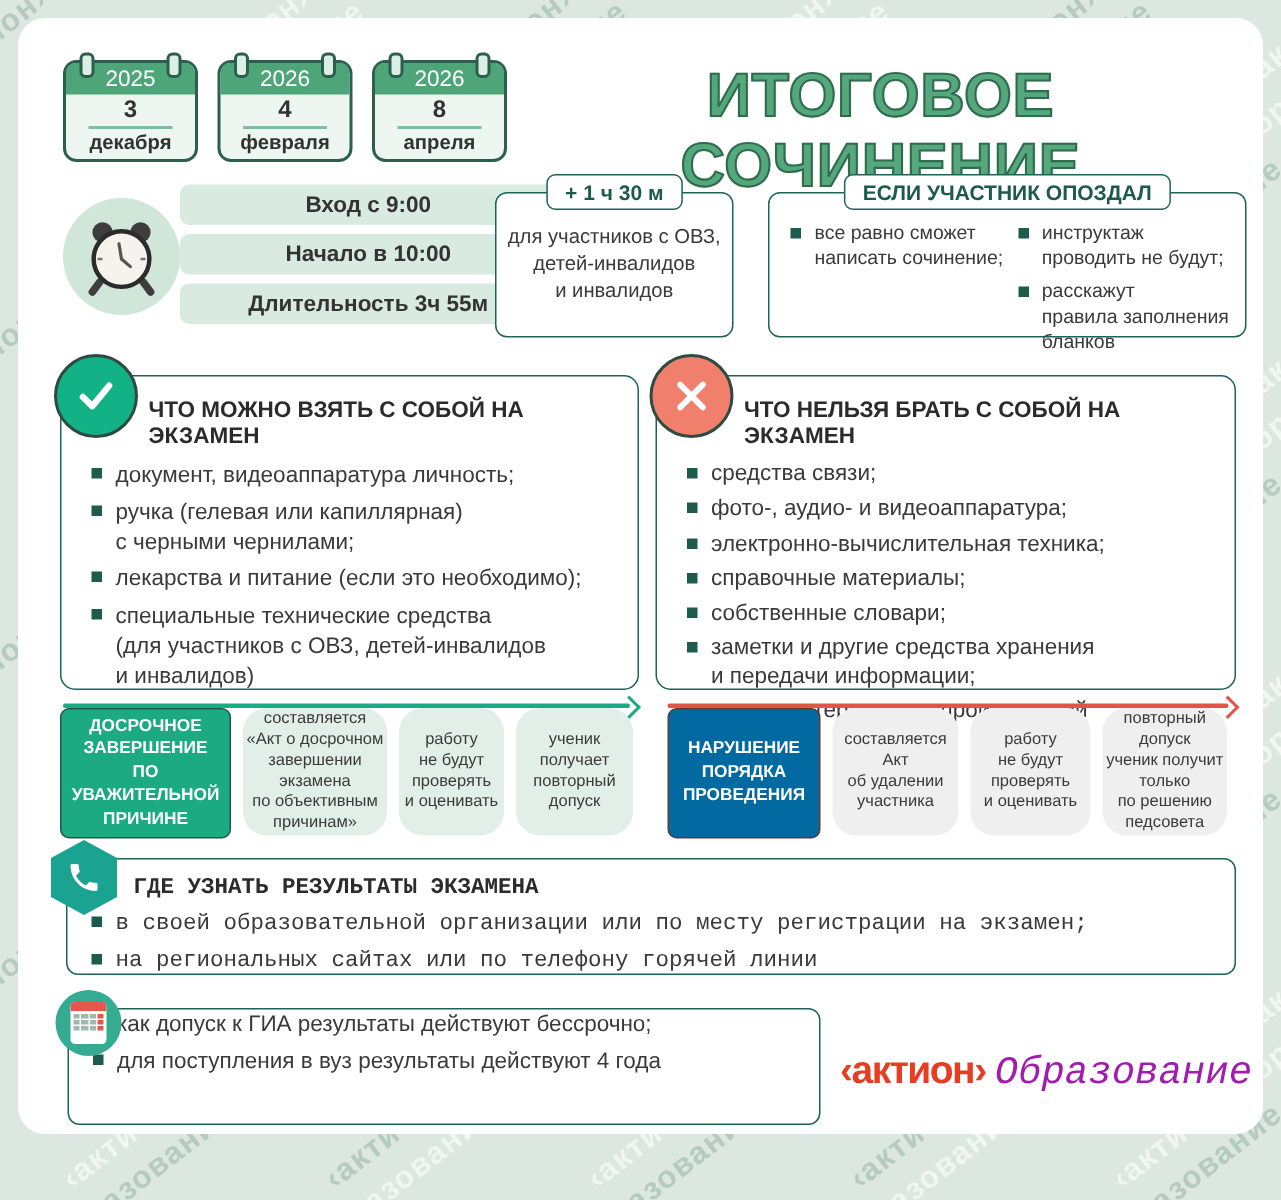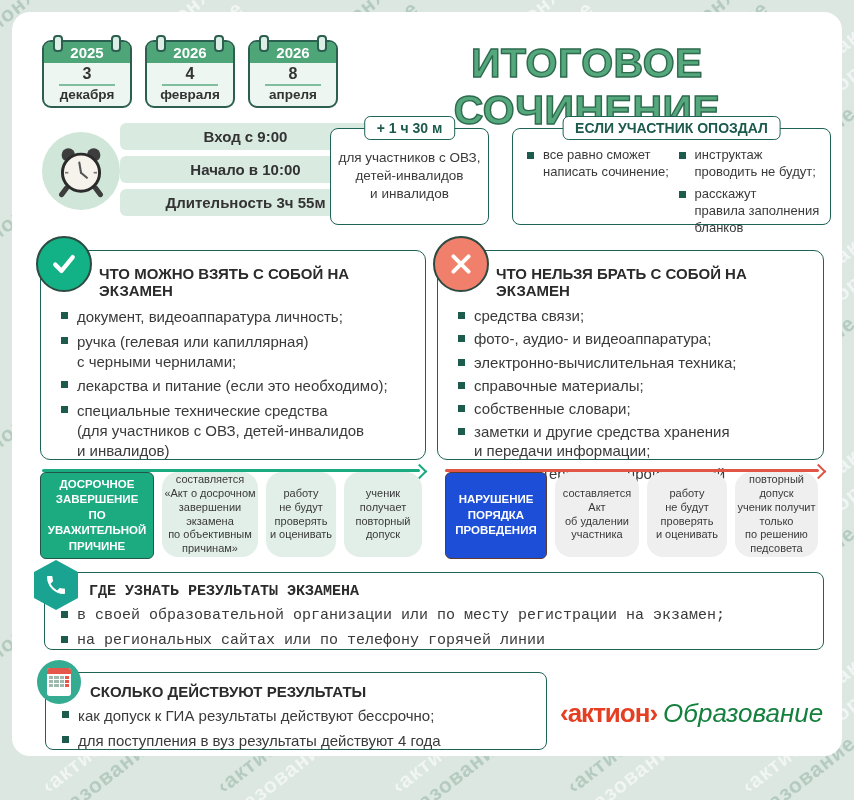--- a/index.html
+++ b/index.html
@@ -13,21 +13,21 @@
   
   #card{position:absolute;left:12px;top:12px;width:830px;height:744px;background:#ffffff;
         border-radius:18px;z-index:1;}
   .abs{position:absolute;}
   .pre{white-space:pre-line;}
   
   .cal{position:absolute;width:86px;height:64px;border:2px solid #2c5f50;border-radius:9px;
        background:#edf6f1;}
   .cal-top{position:relative;height:21px;background:#4da578;border-radius:6px 6px 0 0;
            display:flex;align-items:center;justify-content:center;color:#fff;
-           font-weight:bold;font-size:15px;}
+           font-weight:normal;font-size:15px;}
   .cal-pin{position:absolute;top:-7px;width:6px;height:13px;background:#dcefe5;
            border:2px solid #2c5f50;border-radius:4px;}
   .cal-pin.l{left:9px;} .cal-pin.r{right:9px;}
   .cal-day{margin-top:2px;text-align:center;font-weight:bold;font-size:16px;color:#333;}
   .cal-rule{width:56px;height:2px;background:#7fbf9f;margin:1px auto 1px;}
   .cal-month{text-align:center;font-weight:bold;font-size:13.5px;color:#333;}
   
   #main-title{left:325px;top:28px;width:500px;text-align:center;font-size:41px;
       font-weight:bold;letter-spacing:.5px;color:#55a87c;
       -webkit-text-stroke:1.4px #2e6b4f;text-shadow:0 0 1px #2e6b4f;}
@@ -58,21 +58,21 @@
   .badge-circle{position:absolute;width:52px;height:52px;border-radius:50%;z-index:2;
       display:flex;align-items:center;justify-content:center;border:2.5px solid #2e4a41;}
   
   .flow{position:absolute;height:96px;}
   .flow-shaft{position:absolute;top:4px;height:2.5px;border-radius:2px;}
   .flow-head{position:absolute;top:0.5px;width:9px;height:9px;transform:rotate(45deg);}
   .flow-row{position:absolute;top:7px;left:0;right:0;display:flex;gap:8px;}
   .lead-box{display:flex;align-items:center;justify-content:center;text-align:center;
       border-radius:6px;color:#fff;font-weight:bold;font-size:11.5px;line-height:1.35;height:85px;}
   .lead-green{background:#1cab81;border:1.5px solid #20574a;}
-  .lead-red{background:#1d4ed8;border:1.5px solid #5e3a31;}
+  .lead-red{background:#0369a1;border:1.5px solid #5e3a31;}
   .step{display:flex;align-items:center;justify-content:center;text-align:center;
       border-radius:16px;font-size:11px;color:#3a3a3a;line-height:1.25;height:85px;padding:0 2px;box-sizing:border-box;}
   .step-green{background:#e2efe8;}
   .step-gray{background:#efefef;}
   
   .info-box{position:absolute;border:1.5px solid #1d6356;border-radius:8px;background:#fff;}
   .info-head{margin:10px 10px 6px 44px;font-weight:bold;font-size:15px;color:#2b2b2b;}
   .info-box ul.blist{padding:0 10px 0 16px;}
   #phone-badge{left:22px;top:548px;width:44px;height:50px;background:#19a390;
       clip-path:polygon(50% 0,100% 24%,100% 76%,50% 100%,0 76%,0 24%);
@@ -80,21 +80,21 @@
   #calendar-badge{left:25px;top:648px;width:44px;height:44px;border-radius:50%;
       background:#35ab92;display:flex;align-items:center;justify-content:center;z-index:2;}
   .mini-cal{width:24px;height:28px;background:#fff;border-radius:3px;overflow:hidden;}
   .mini-cal-top{height:6px;background:#e4574a;}
   .mini-cal-grid{display:grid;grid-template-columns:repeat(4,1fr);gap:1px;padding:2px;}
   .mini-cal-grid span{height:3px;background:#9fb9ae;}
   .mini-cal-grid span:nth-child(4n){background:#e4574a;}
   
   #logo{left:548px;top:686px;display:flex;align-items:baseline;gap:6px;}
   #logo-brand{font-weight:bold;font-size:26px;color:#e63e23;letter-spacing:-1px;}
-  #logo-suffix{font-style:italic;font-size:26px;color:#15803d;}
+  #logo-suffix{font-style:italic;font-size:26px;color:#a21caf;font-family:Liberation Mono, monospace;}
 </style>
 </head>
 <body>
 
 <div id="stage">
   <div id="watermark-layer">
       <span class="wm" style="left: -70px; top: -35px;">‹актион› Образование</span>
       <span class="wm light" style="left: 105px; top: -35px;">‹актион› Образование</span>
       <span class="wm" style="left: 280px; top: -35px;">‹актион› Образование</span>
       <span class="wm light" style="left: 455px; top: -35px;">‹актион› Образование</span>
@@ -384,21 +384,20 @@
             <span></span>
             <span></span>
           <span></span>
             <span></span>
             <span></span>
             <span></span>
         </div>
       </div>
     </div>
     <div class="info-box" style="left:33px;top:660px;width:500px;height:76px;">
-      <div class="info-head">СКОЛЬКО ДЕЙСТВУЮТ РЕЗУЛЬТАТЫ</div>
       <ul class="blist">
         <li>
             <span class="sq"></span>
             <span class="btext">как допуск к ГИА результаты действуют бессрочно;</span>
           </li>
         <li>
             <span class="sq"></span>
             <span class="btext">для поступления в вуз результаты действуют 4 года</span>
           </li>
       </ul>

